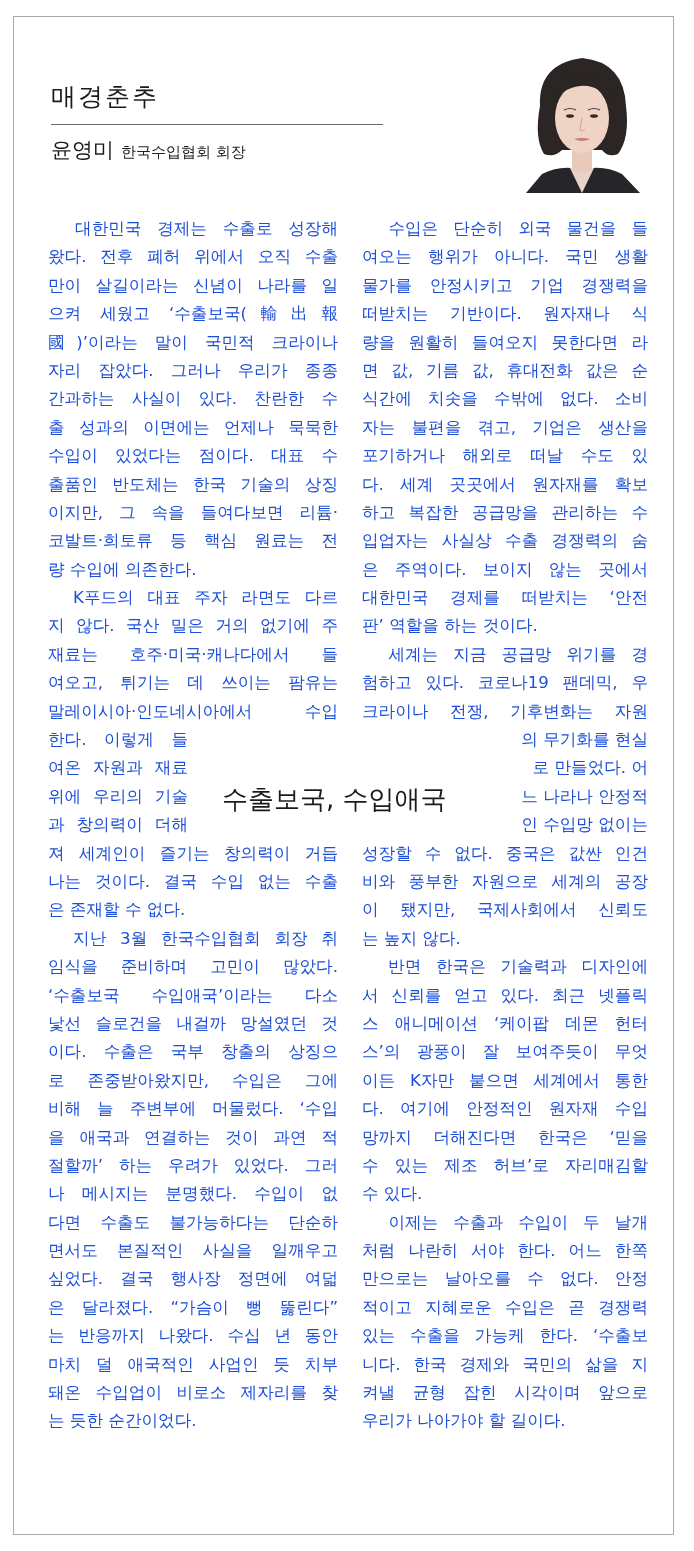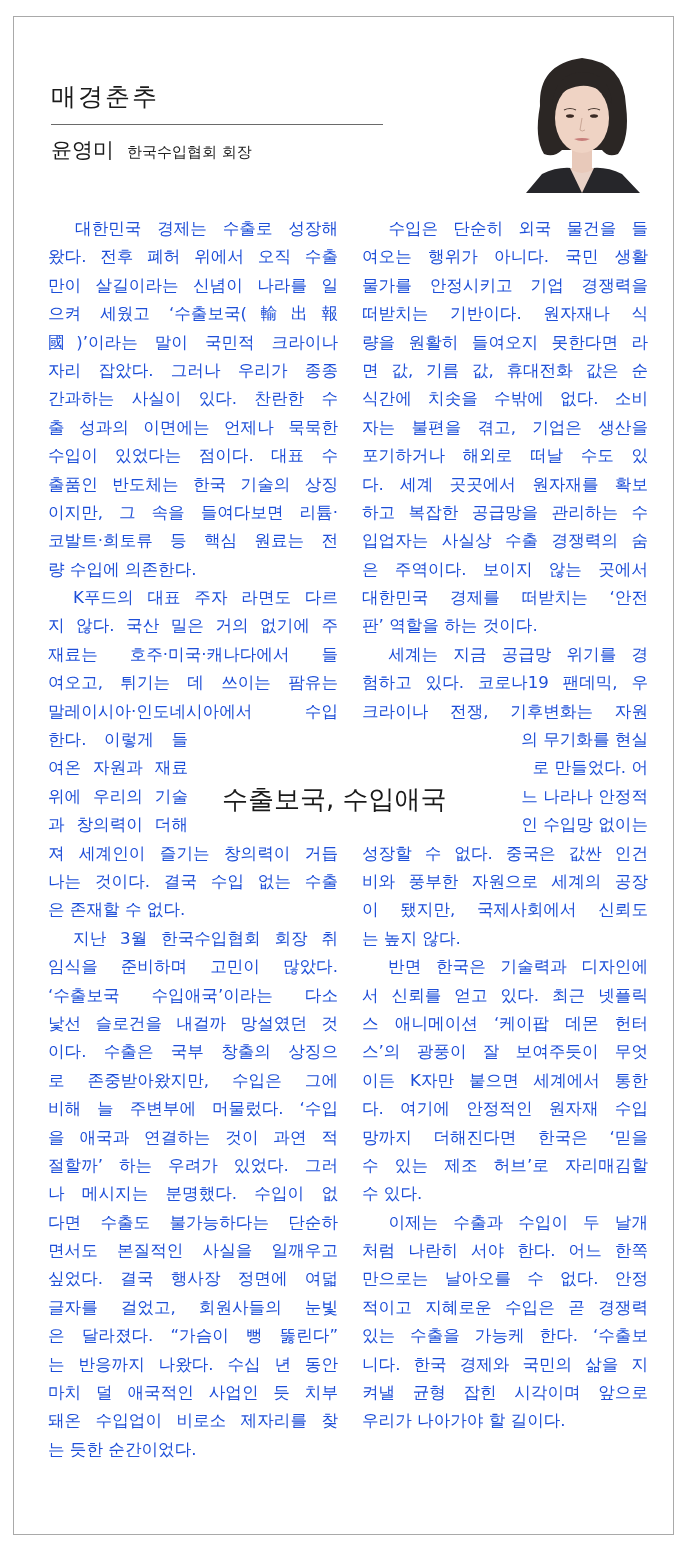--- a/index.html
+++ b/index.html
@@ -5,21 +5,21 @@
   html, body { margin: 0; padding: 0; background: #ffffff; }
   body { width: 694px; height: 1551px; position: relative; overflow: hidden;
          font-family: "DejaVu Sans", "Liberation Sans", sans-serif; color: #222; }
   .frame { position: absolute; left: 13px; top: 16px; width: 661px; height: 1519px;
            border: 1px solid #a9a9a9; box-sizing: border-box; background: #fff; }
   .column-name { position: absolute; left: 51px; top: 80px; font-size: 25px; font-weight: normal;
                  letter-spacing: 2px; color: #1a1a1a; }
   .rule { position: absolute; left: 51px; top: 124px; width: 332px; height: 1px; background: #6a6a6a; }
   .byline { position: absolute; left: 51px; top: 136px; white-space: nowrap; }
   .author { font-size: 21px; color: #1a1a1a; }
-  .title { font-size: 15px; color: #222; margin-left: 8px; }
+  .title { font-size: 15px; color: #222; margin-left: 2px; }
   .photo { position: absolute; left: 522px; top: 46px; width: 120px; height: 147px; overflow: hidden; background: #fff; }
   .col { position: absolute; font-size: 16.6px; line-height: 28.4px; color: #1d4ed8; }
   .col .ln { display: block; white-space: nowrap; height: 28.4px; text-align: justify; text-align-last: justify; }
   .col .ln.last { text-align-last: left; }
   .col .ln.right { text-align: left; text-align-last: right; }
   .col-left { left: 48px; top: 215px; width: 290px; }
   .col-right { left: 362px; top: 215px; width: 286px; }
   .narrow { width: 140px; }
   .headline { position: absolute; left: 222px; top: 782px; font-size: 26px; font-weight: normal; color: #1a1a1a;
               white-space: nowrap; letter-spacing: 0px; }
@@ -94,21 +94,20 @@
   <span class="ln">낯선 슬로건을 내걸까 망설였던 것</span>
   <span class="ln">이다. 수출은 국부 창출의 상징으</span>
   <span class="ln">로 존중받아왔지만, 수입은 그에</span>
   <span class="ln">비해 늘 주변부에 머물렀다. ‘수입</span>
   <span class="ln">을 애국과 연결하는 것이 과연 적</span>
   <span class="ln">절할까’ 하는 우려가 있었다. 그러</span>
   <span class="ln">나 메시지는 분명했다. 수입이 없</span>
   <span class="ln">다면 수출도 불가능하다는 단순하</span>
   <span class="ln">면서도 본질적인 사실을 일깨우고</span>
   <span class="ln">싶었다. 결국 행사장 정면에 여덟</span>
-  <span class="ln">글자를 걸었고, 회원사들의 눈빛</span>
   <span class="ln">은 달라졌다. “가슴이 뻥 뚫린다”</span>
   <span class="ln">는 반응까지 나왔다. 수십 년 동안</span>
   <span class="ln">마치 덜 애국적인 사업인 듯 치부</span>
   <span class="ln">돼온 수입업이 비로소 제자리를 찾</span>
   <span class="ln last">는 듯한 순간이었다.</span>
 </div>
 
 <div class="headline">수출보국, 수입애국</div>
 
 <div class="col col-right">

